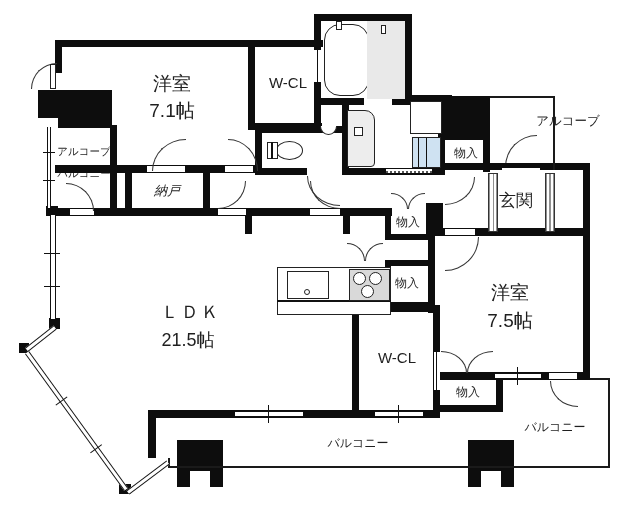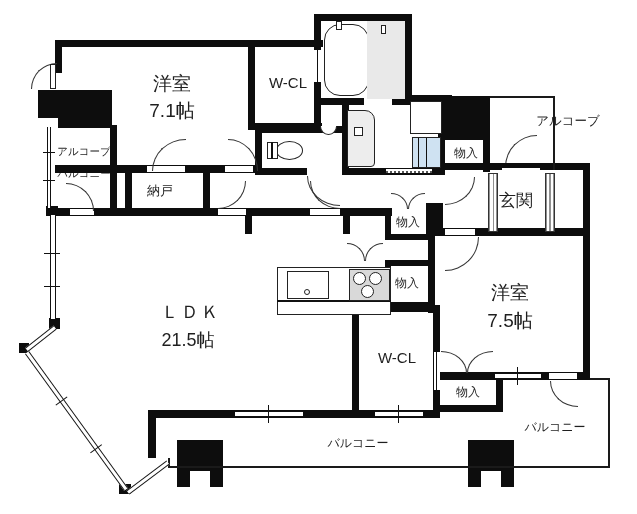--- a/index.html
+++ b/index.html
@@ -46,21 +46,21 @@
   <div class="area" style="left:359px;top:312px;width:74px;height:98px;"></div>
   <div class="area" style="left:156px;top:418px;width:452px;height:48px;"></div>
   <div class="area" style="left:498px;top:380px;width:110px;height:86px;"></div>
   <div class="area" style="left:55px;top:127px;width:55px;height:81px;"></div>
 
   <div class="lbl" style="left:172px;top:84px;font-size:19px;">洋室</div>
   <div class="lbl" style="left:172px;top:111px;font-size:19px;">7.1帖</div>
   <div class="lbl" style="left:288px;top:83px;font-size:15px;">W-CL</div>
   <div class="lbl" style="left:84px;top:152px;font-size:10.5px;">アルコーブ</div>
   <div class="lbl" style="left:84px;top:174px;font-size:10.5px;">バルコニー</div>
-  <div class="lbl" style="left:160px;top:191px;font-size:13px;">納戸</div>
+  <div class="lbl" style="left:167px;top:191px;font-size:13px;font-style:italic;">納戸</div>
   <div class="lbl" style="left:466px;top:154px;font-size:12px;">物入</div>
   <div class="lbl" style="left:524px;top:122px;font-size:12.5px;margin-left:44px;">アルコーブ</div>
   <div class="lbl" style="left:516px;top:201px;font-size:17px;">玄関</div>
   <div class="lbl" style="left:408px;top:223px;font-size:12px;">物入</div>
   <div class="lbl" style="left:407px;top:284px;font-size:12px;">物入</div>
   <div class="lbl" style="left:191px;top:313px;font-size:18px;letter-spacing:2px;">ＬＤＫ</div>
   <div class="lbl" style="left:188px;top:341px;font-size:18px;">21.5帖</div>
   <div class="lbl" style="left:510px;top:293px;font-size:19px;">洋室</div>
   <div class="lbl" style="left:510px;top:321px;font-size:19px;">7.5帖</div>
   <div class="lbl" style="left:397px;top:358px;font-size:15px;">W-CL</div>

